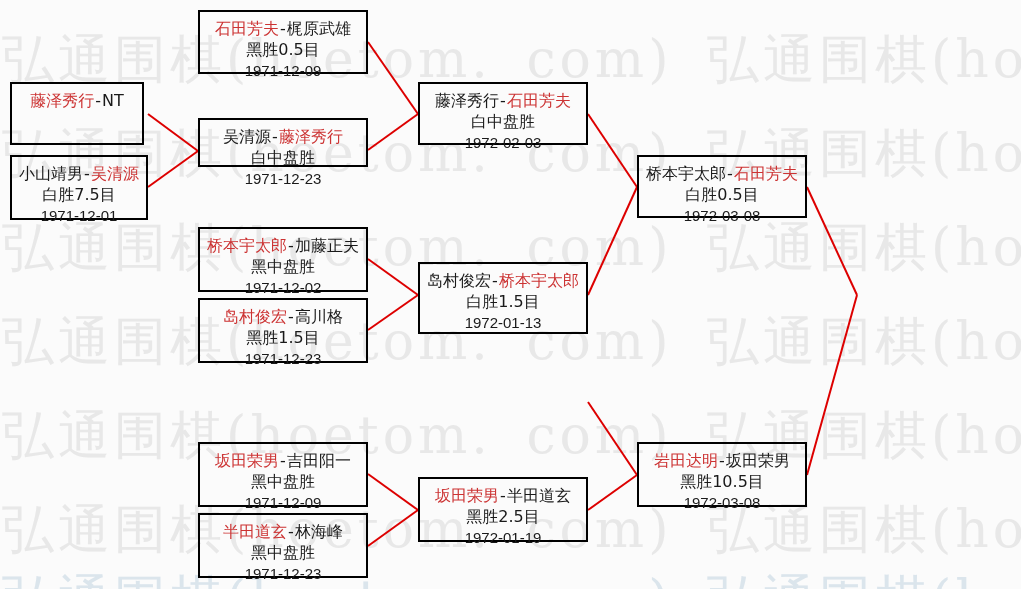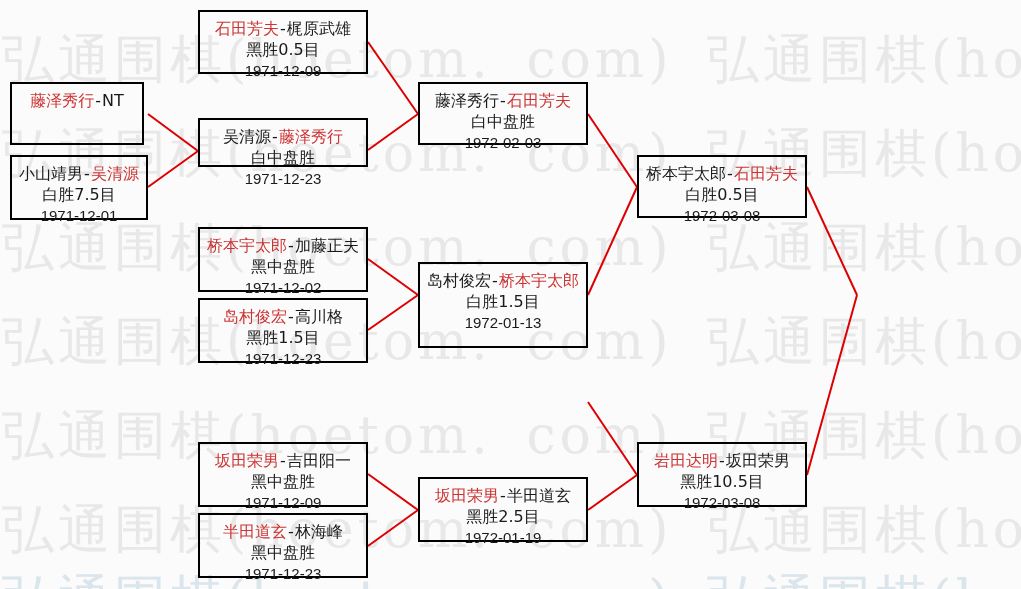--- a/index.html
+++ b/index.html
@@ -121,21 +121,21 @@
     <div class="line result">黑中盘胜</div>
     <div class="line date">1971-12-02</div>
   </div>
 
   <div class="match-box" style="left:198px;top:298px;width:170px;height:65px">
     <div class="line players"><span class="p1 winner">岛村俊宏</span><span class="dash">-</span><span class="p2">高川格</span></div>
     <div class="line result">黑胜1.5目</div>
     <div class="line date">1971-12-23</div>
   </div>
 
-  <div class="match-box" style="left:418px;top:262px;width:170px;height:86px">
+  <div class="match-box" style="left:418px;top:262px;width:170px;height:72px">
     <div class="line players"><span class="p1">岛村俊宏</span><span class="dash">-</span><span class="p2 winner">桥本宇太郎</span></div>
     <div class="line result">白胜1.5目</div>
     <div class="line date">1972-01-13</div>
   </div>
 
 
   <div class="match-box" style="left:198px;top:442px;width:170px;height:65px">
     <div class="line players"><span class="p1 winner">坂田荣男</span><span class="dash">-</span><span class="p2">吉田阳一</span></div>
     <div class="line result">黑中盘胜</div>
     <div class="line date">1971-12-09</div>

